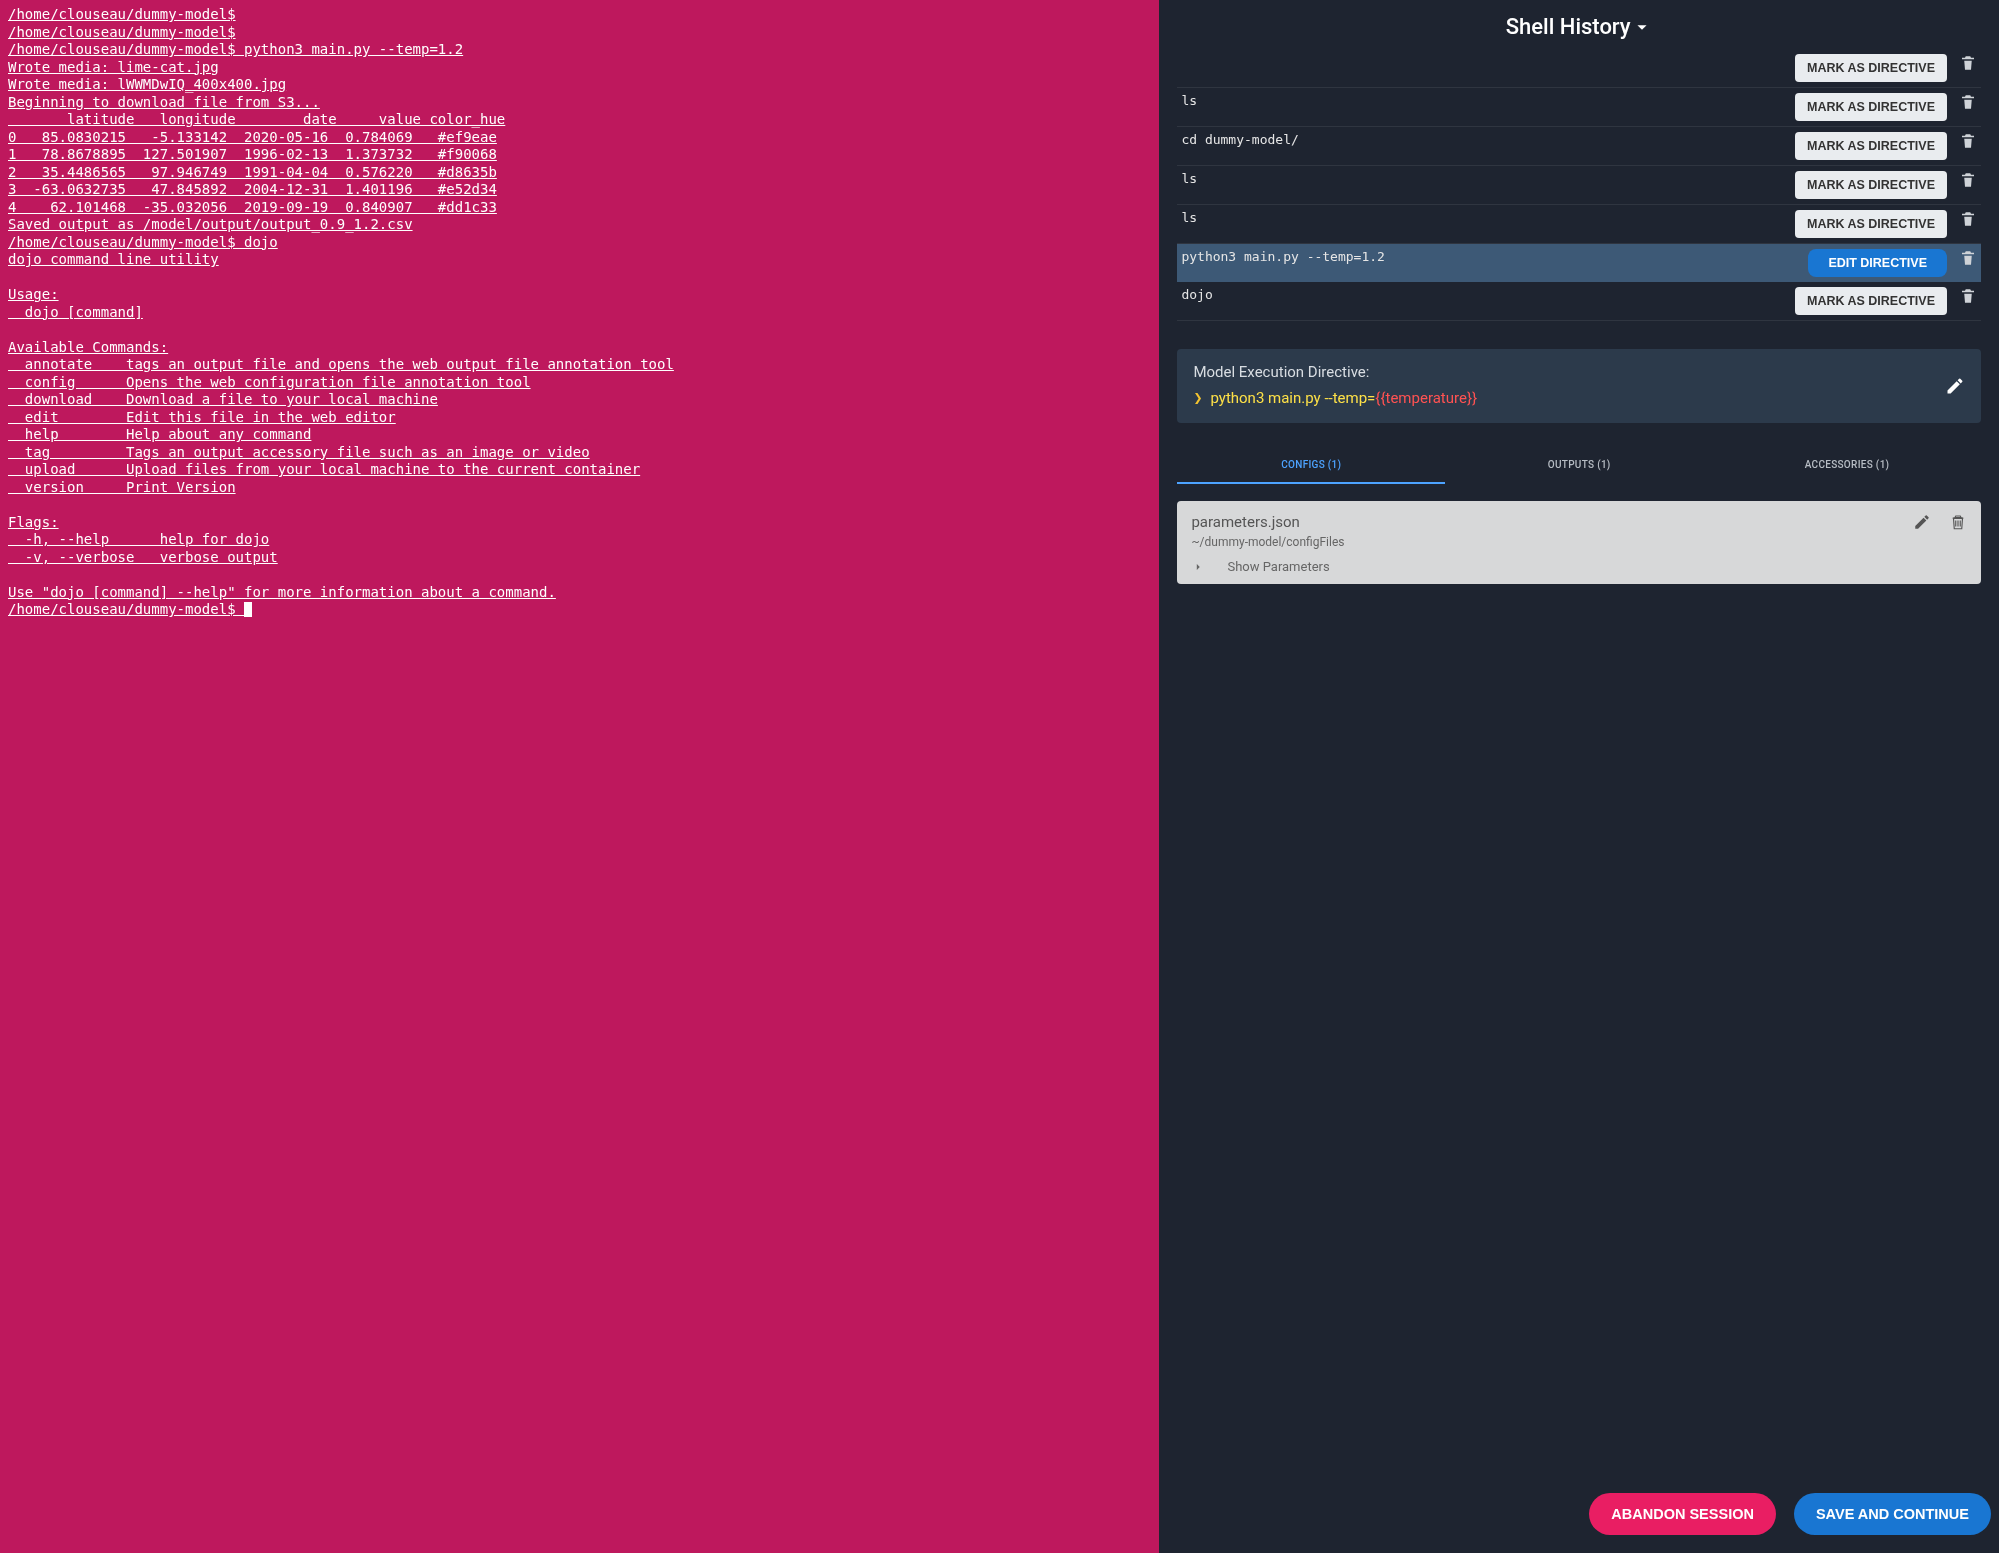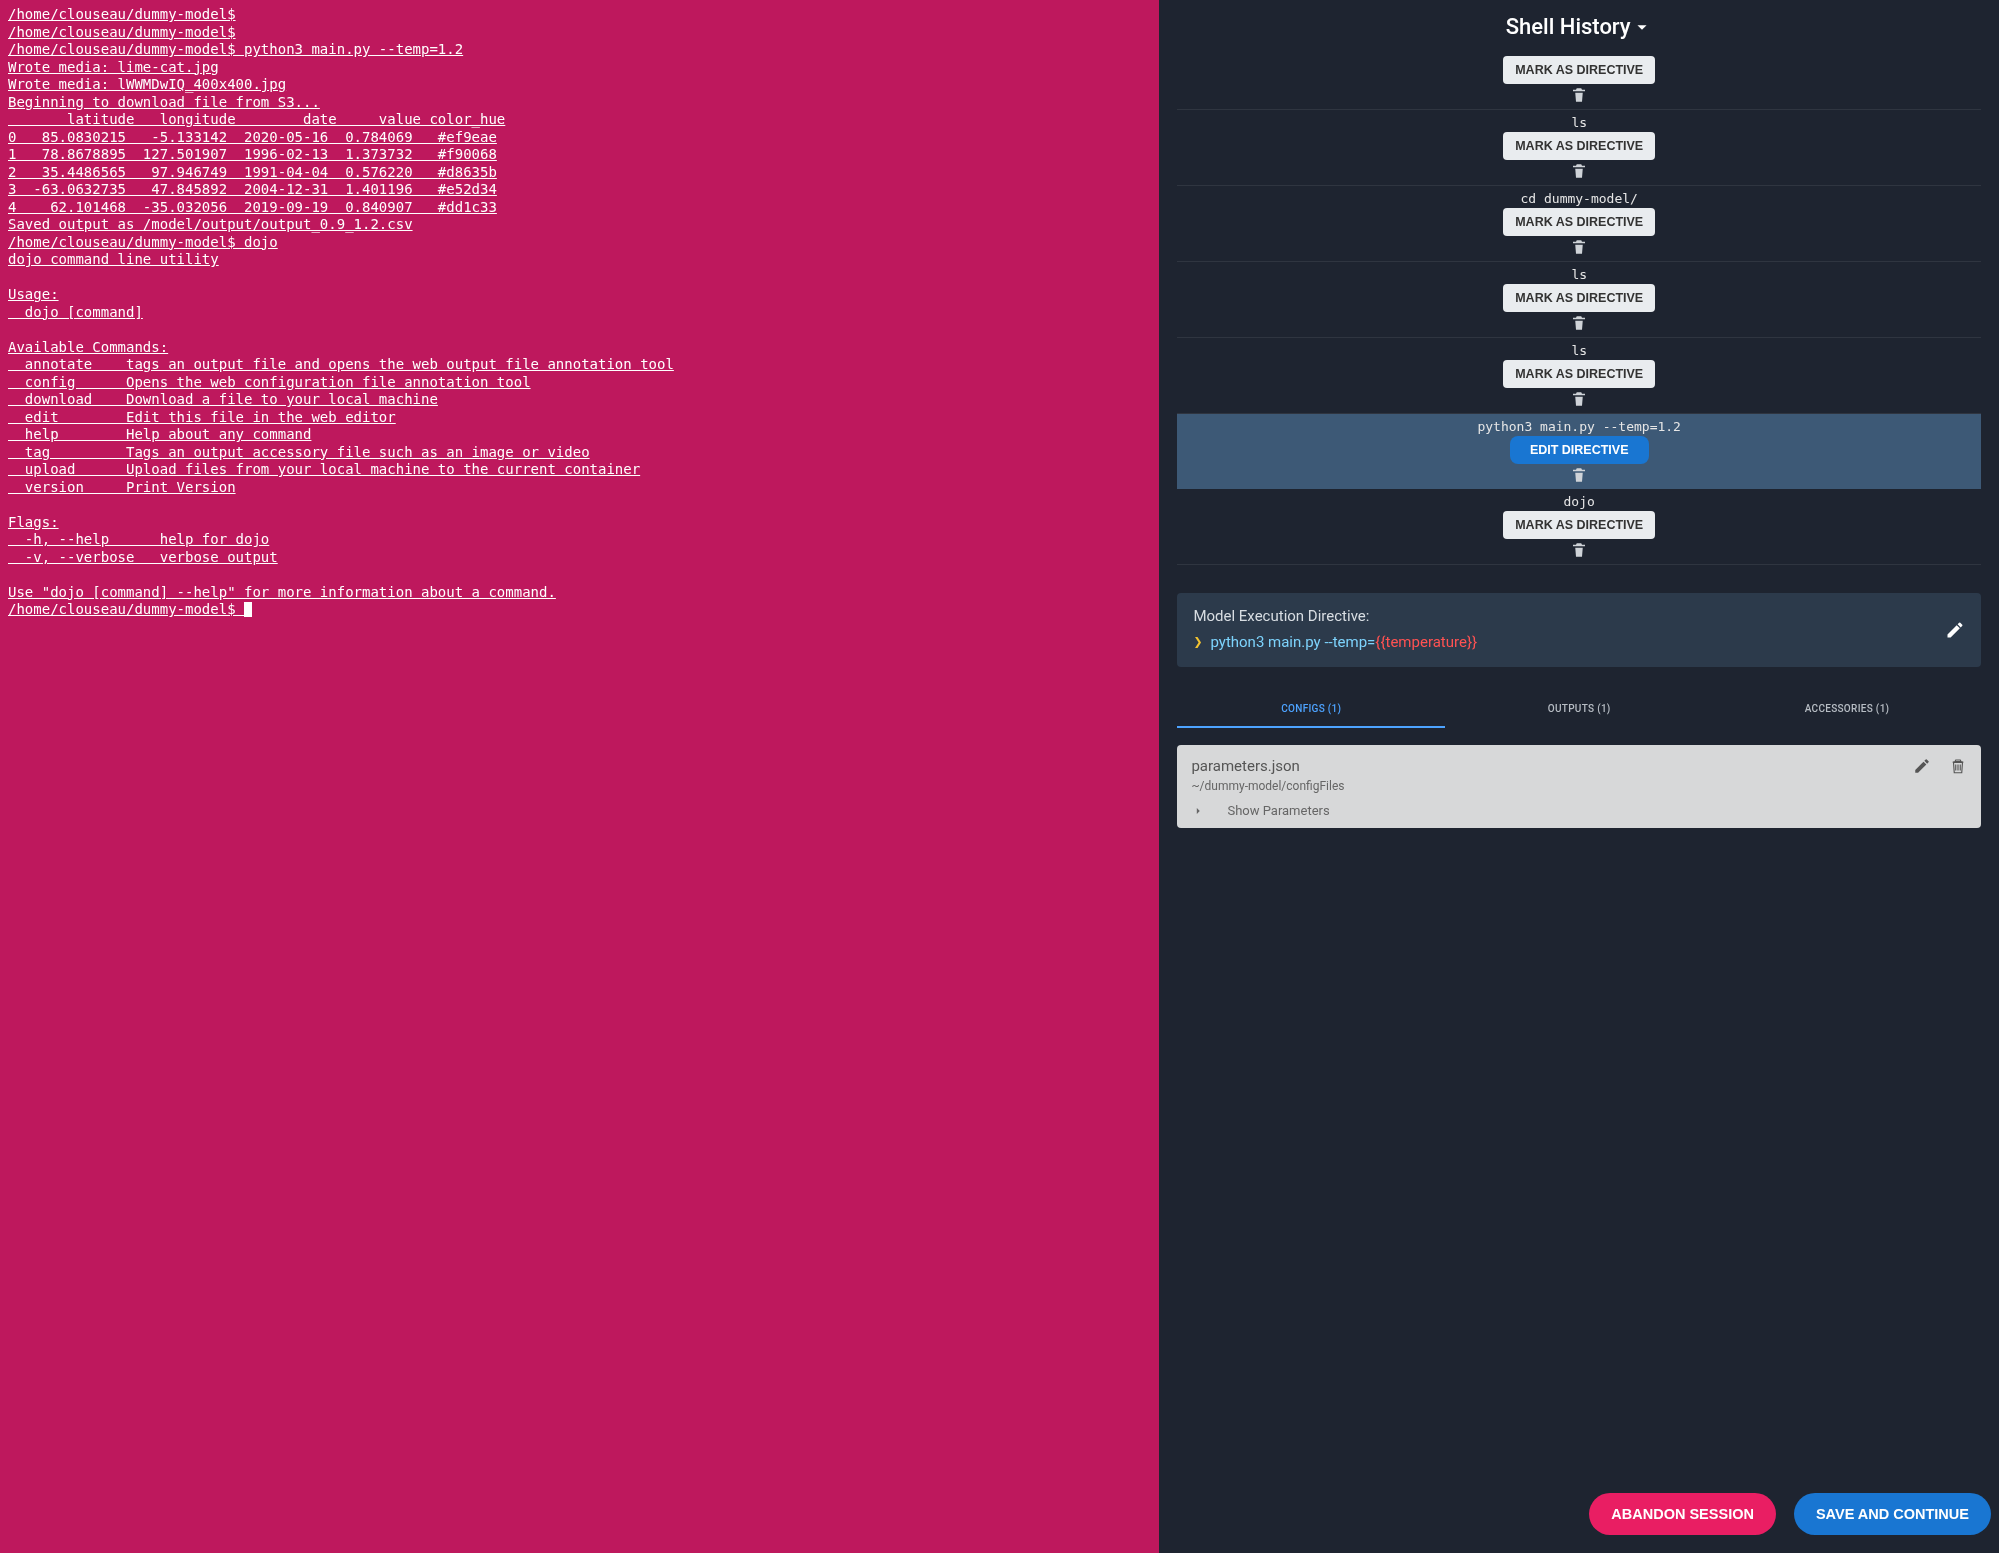--- a/index.html
+++ b/index.html
@@ -54,25 +54,24 @@
     font-size: 22px;
     font-weight: 500;
   }
   .chev-down { width:22px; height:22px; }
   .history {
     display: flex;
     flex-direction: column;
   }
   .hrow {
     display: flex;
-    align-items: center;
-    gap: 2px;
+    align-items: flex-start;
+    gap: 12px;
     border-bottom: 1px solid rgba(255,255,255,0.08);
     padding: 5px 4px;
-    flex-direction: column;
   }
   .hrow.selected {
     background: #3d5976;
     border-bottom: none;
   }
   .hrow .cmd {
     flex: 1;
     font-family: "Menlo","Consolas",monospace;
     font-size: 13px;
     color: #e6e6e6;
@@ -120,21 +119,21 @@
     display: flex;
     align-items: center;
     gap: 8px;
     font-size: 15px;
   }
   .directive-line .chev-r {
     color: #f4c430;
     font-family: monospace;
     font-weight: bold;
   }
-  .directive-line .cmdtext { color: #7dd3fc; margin-top: 40px; }
+  .directive-line .cmdtext { color: #fde047; margin-top: 40px; }
   .directive-line .tpl { color: #ff5252; }
   .directive-box .icon-edit {
     position: absolute;
     right: 16px;
     top: 50%;
     transform: translateY(-50%);
     width: 20px; height: 20px;
     cursor: pointer;
   }
   .tabs {

